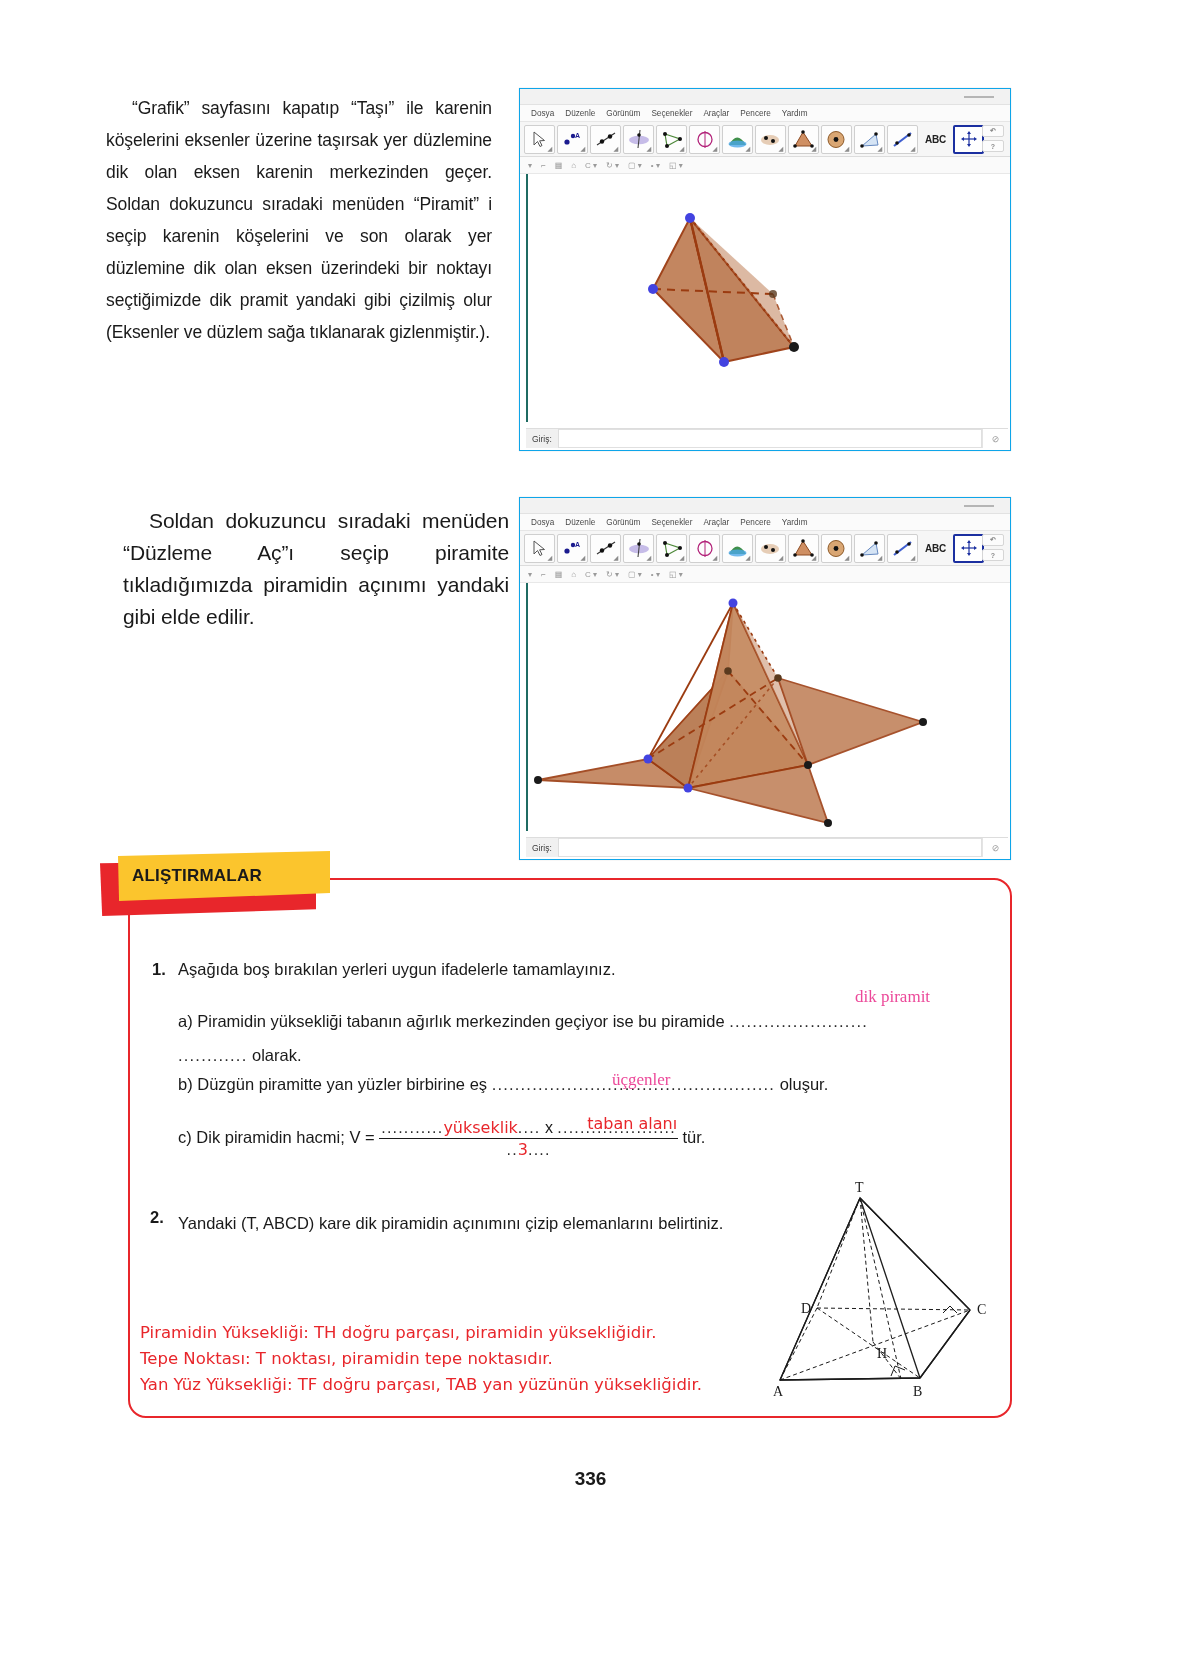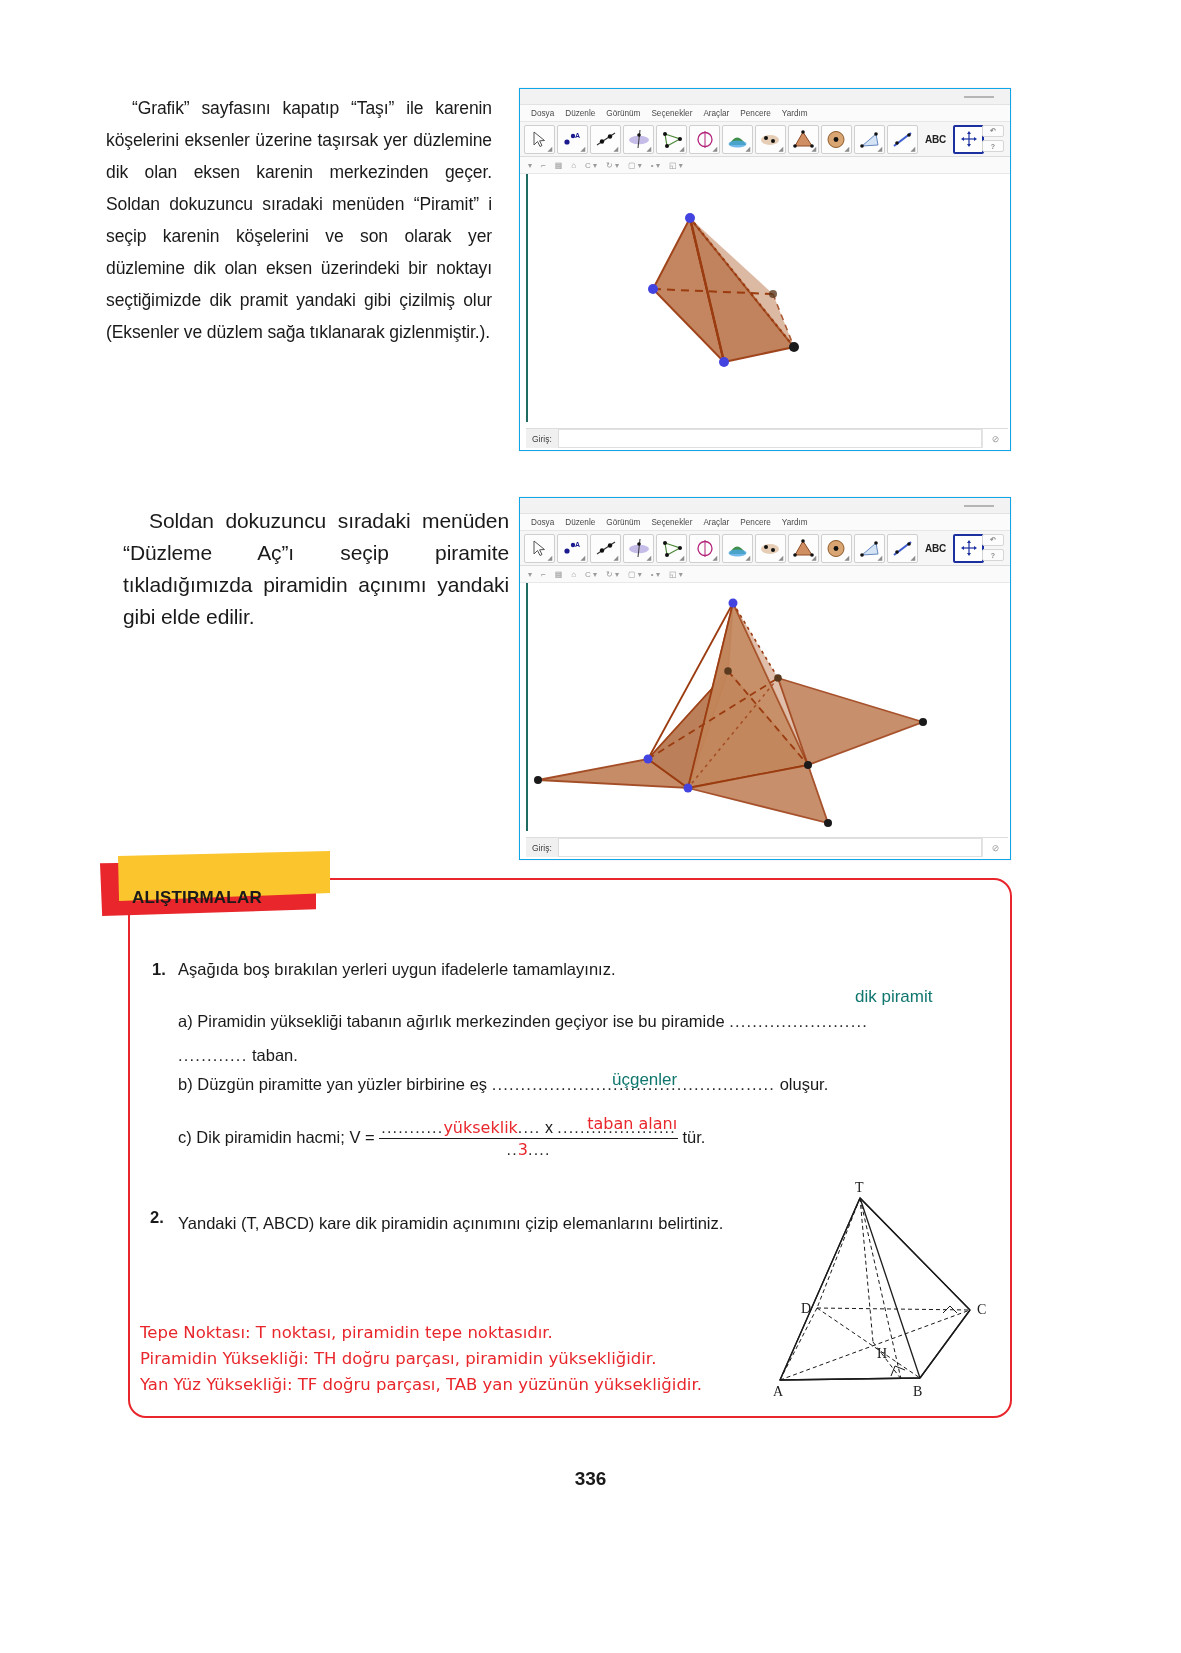--- a/index.html
+++ b/index.html
@@ -135,40 +135,39 @@
   }
   .banner-yellow {
     position: absolute; left: 18px; top: 3px;
     width: 212px; height: 50px; background: #fbc52d;
     clip-path: polygon(0 10%, 100% 0, 100% 84%, 0.5% 100%);
   }
   .banner-text {
     position: absolute; left: 32px; top: 18px;
     font-size: 17px; font-weight: bold; color: #1a1a1a;
     letter-spacing: .2px;
-    margin-top: 22px;
   }
 
   
   .q-row { position: absolute; font-size: 16.5px; color: #1a1a1a; }
   .q-num { position: absolute; font-weight: bold; font-size: 16.5px; }
 
   #q1num { left: 152px; top: 960px; }
   #q1txt { left: 178px; top: 960px; width: 700px; }
 
   #qa { left: 178px; top: 1004px; width: 810px; line-height: 34px; }
   #qb { left: 178px; top: 1075px; width: 810px; }
   #qc { left: 178px; top: 1118px; width: 810px; }
 
   .dots { letter-spacing: 1.2px; color: #2a2a2a; }
   .ans {
     color: #e8262b; font-family: "DejaVu Sans", sans-serif;
     font-size: 16px;
   }
-  .ans-abs { position: absolute; color: #0f766e; font-family: Liberation Sans, sans-serif; }
+  .ans-abs { position: absolute; color: #ec4899; font-family: Liberation Serif, serif; }
 
   #ans-dik { left: 855px; top: 987px; font-size: 17px; }
   #ans-ucgen { left: 612px; top: 1070px; font-size: 17px; }
 
   .frac { display: inline-block; position: relative; vertical-align: middle; }
   .frac .num-line {
     display: block; white-space: nowrap; font-size: 16px;
     padding: 0 2px 1px 2px;
   }
   .frac .bar { display:block; border-bottom: 1.4px solid #1a1a1a; }
@@ -549,39 +548,39 @@
   <div class="banner-red"></div>
   <div class="banner-yellow"></div>
   <div class="banner-text">ALIŞTIRMALAR</div>
 </div>
 
 <div class="q-num" id="q1num">1.</div>
 <div class="q-row" id="q1txt">Aşağıda boş bırakılan yerleri uygun ifadelerle tamamlayınız.</div>
 
 <div class="q-row" id="qa">
   <span>a) Piramidin yüksekliği tabanın ağırlık merkezinden geçiyor ise bu piramide </span><span class="dots">........................</span><br>
-  <span class="dots">............</span><span> taban.</span>
+  <span class="dots">............</span><span> olarak.</span>
 </div>
 <div class="ans-abs" id="ans-dik">dik piramit</div>
 
 <div class="q-row" id="qb">
   <span>b) Düzgün piramitte yan yüzler birbirine eş </span><span class="dots">.................................................</span><span> oluşur.</span>
 </div>
 <div class="ans-abs" id="ans-ucgen">üçgenler</div>
 
 <div class="q-row" id="qc">
   <span>c) Dik piramidin hacmi;  V = </span><span class="frac"><span class="num-line"><span class="dots">...........</span><span class="ans">yükseklik</span><span class="dots">....</span> <span>x</span> <span class="dots">.....................</span><span class="ans" style="position:absolute;left:208px;top:-4px;">taban alanı</span></span><span class="bar"></span><span class="den-line"><span class="dots">..</span><span class="ans">3</span><span class="dots">....</span></span></span><span> tür.</span>
 </div>
 
 <div class="q-num" id="q2num">2.</div>
 <div class="q-row" id="q2txt">Yandaki (T, ABCD) kare dik piramidin açınımını çizip elemanlarını belirtiniz.</div>
 
 <div class="red-notes">
+  <div>Piramidin Yüksekliği: TH doğru parçası, piramidin yüksekliğidir.</div>
   <div>Tepe Noktası: T noktası, piramidin tepe noktasıdır.</div>
-  <div>Piramidin Yüksekliği: TH doğru parçası, piramidin yüksekliğidir.</div>
   <div>Yan Yüz Yüksekliği: TF doğru parçası, TAB yan yüzünün yüksekliğidir.</div>
 </div>
 
 <div style="position:absolute; left:745px; top:1180px; width:265px; height:240px;">
   <svg width="265" height="240" viewBox="0 0 265 240">
 
     <polygon points="115,18 35,200 175,198 225,130" fill="none" stroke="#1a1a1a" stroke-width="1.3"></polygon>
     <line x1="115" y1="18" x2="35" y2="200" stroke="#1a1a1a" stroke-width="1.3"></line>
     <line x1="115" y1="18" x2="175" y2="198" stroke="#1a1a1a" stroke-width="1.3"></line>
     <line x1="115" y1="18" x2="225" y2="130" stroke="#1a1a1a" stroke-width="1.3"></line>

